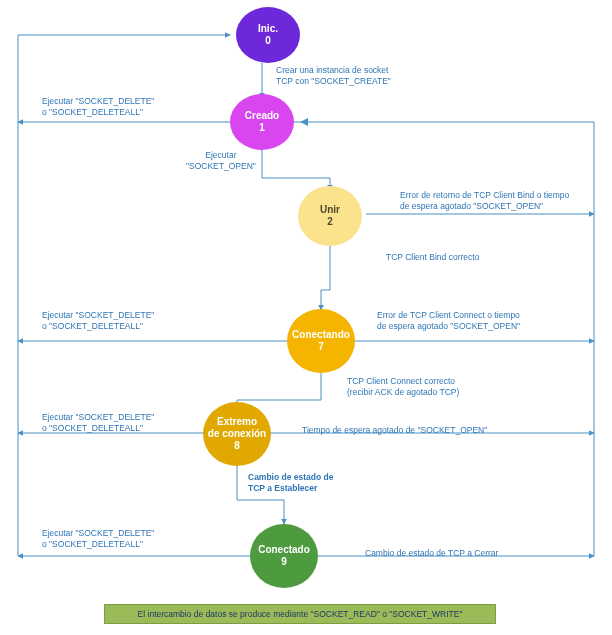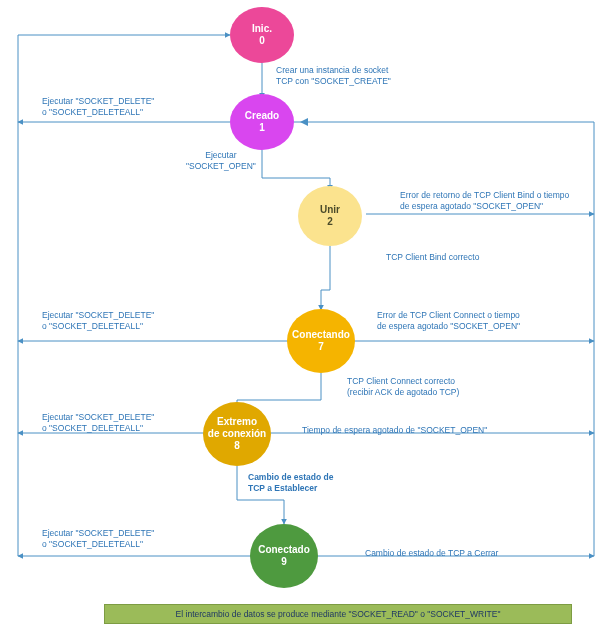--- a/index.html
+++ b/index.html
@@ -108,21 +108,21 @@
       <path d="M 594 214 L 594 556"></path>
 
       <path d="M 594 122 L 594 214"></path>
       <path d="M 594 122 L 294 122"></path>
     </g>
     <g stroke="#4a90c4" stroke-width="1" fill="none">
       <path d="M 300 122 l 8 -4 l 0 8 z" fill="#4a90c4" stroke="none"></path>
     </g>
   </svg>
 
-  <div class="node" style="left:230px; top:7px; width:64px; height:56px; background:#ec4899;">
+  <div class="node" style="left:236px; top:7px; width:64px; height:56px; background:#6d28d9;">
     <span class="nlabel">Inic.</span>
     <span class="nnum">0</span>
   </div>
 
   <div class="node" style="left:230px; top:94px; width:64px; height:56px; background:#d946ef;">
     <span class="nlabel">Creado</span>
     <span class="nnum">1</span>
   </div>
 
   <div class="node" style="left:298px; top:186px; width:64px; height:60px; background:#fbe38e; color:#4b4b2a;">
@@ -175,15 +175,15 @@
   <div class="lbl" style="left:302px; top:425px;">Tiempo de espera agotado de "SOCKET_OPEN"</div>
 
   <div class="lbl" style="left:248px; top:472px;font-weight:bold;">Cambio de estado de
 TCP a Establecer</div>
 
   <div class="lbl" style="left:42px; top:528px;">Ejecutar "SOCKET_DELETE"
 o "SOCKET_DELETEALL"</div>
 
   <div class="lbl" style="left:365px; top:548px;">Cambio de estado de TCP a Cerrar</div>
 
-  <div class="footer" style="left:104px; top:604px; width:468px; height:20px;">El intercambio de datos se produce mediante "SOCKET_READ" o "SOCKET_WRITE"</div>
+  <div class="footer" style="left:104px; top:604px; width:392px; height:20px;">El intercambio de datos se produce mediante "SOCKET_READ" o "SOCKET_WRITE"</div>
 
 </div>
 
 </body></html>

